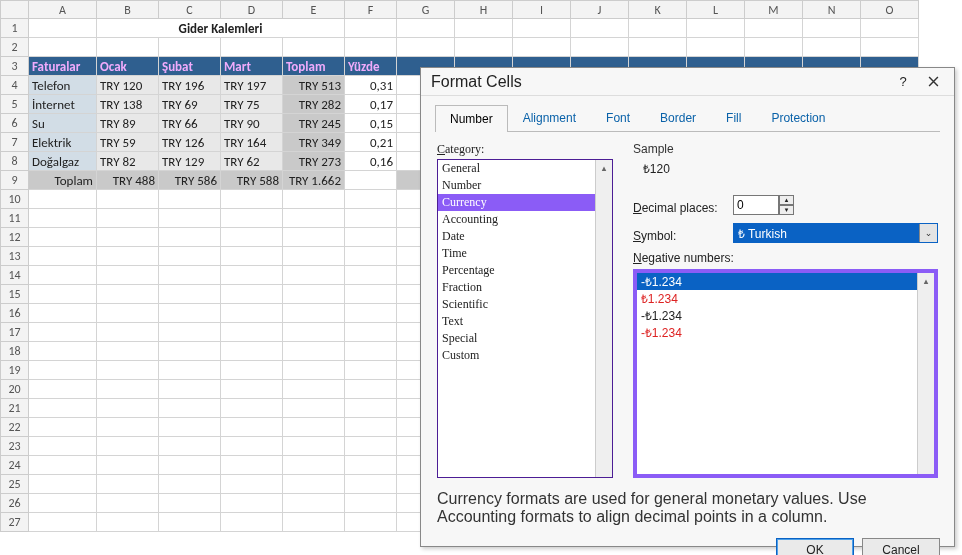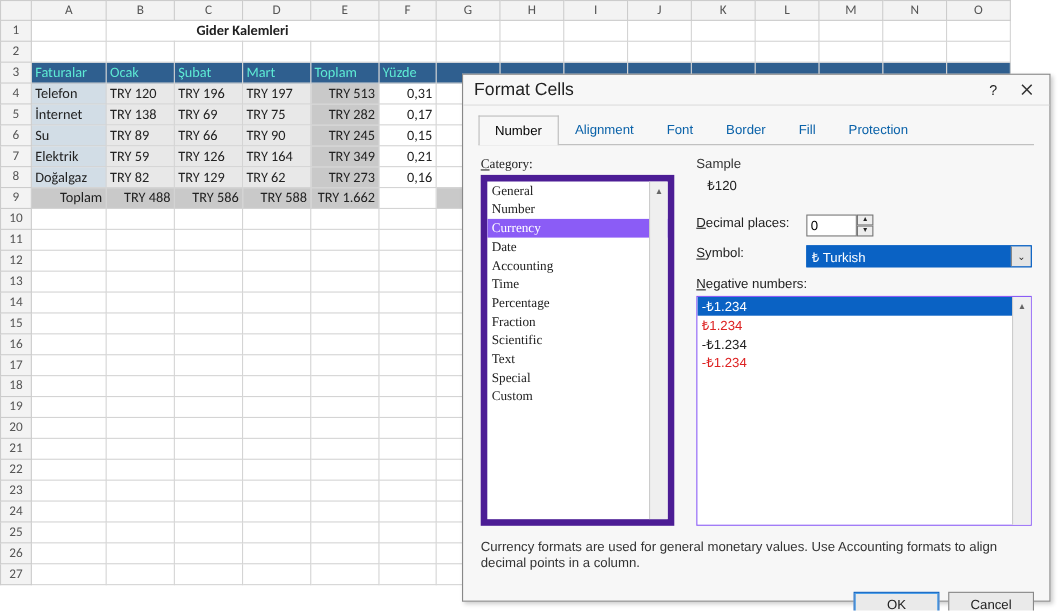--- a/index.html
+++ b/index.html
@@ -11,21 +11,21 @@
   table.grid th.colhdr, table.grid th.rowhdr { background: #f3f3f3; font-weight: normal; color: #555; border: 1px solid #ccc; font-size: 12px; }
   table.grid th.colhdr { height: 18px; }
   table.grid th.rowhdr { width: 28px; }
   table.grid td { border: 1px solid #d4d4d4; height: 19px; font-size: 13px; padding: 0 3px; background: #fff; vertical-align: middle; }
   .w-a { width: 68px; }
   .w-b { width: 62px; }
   .w-f { width: 52px; }
   .w-rest { width: 58px; }
 
   .title-cell { font-weight: bold; font-size: 22px; text-align: center; font-family: Calibri, Arial, sans-serif; }
-  .hdr-row td { background: #2f5f8f !important; color: #5eead4; font-weight: normal; }
+  .hdr-row td { background: #2f5f8f !important; color: #f0abfc; font-weight: bold; }
   .hdr-row td:first-child { background: #2f5f8f !important; }
 
   .body-a { background: #d2dde6 !important; }
   .body-data { background: #e8e8e8 !important; text-align: left; }
   .body-dark { background: #c9c9c9 !important; text-align: right; }
   .total-row td { background: #c9c9c9 !important; text-align: right; font-weight: normal; }
   .total-row td:first-child { background: #b8c7d4 !important; text-align: left; }
   .pct { text-align: right; }
 
   
@@ -40,47 +40,47 @@
 
   .tabs { display: flex; padding: 8px 14px 0 14px; }
   .tab { padding: 6px 14px; color: #0a62a9; font-size: 12px; cursor: pointer; border: 1px solid transparent; border-bottom: none; }
   .tab.active { color: #000; border-color: #bbb; background: #f7f7f7; position: relative; top: 1px; }
   .tab-underline { height: 1px; background: #bbb; margin: 0 14px; }
 
   .dlg-body { padding: 10px 16px 6px 16px; display: flex; gap: 20px; height: 352px; }
   .col-left { width: 176px; display: flex; flex-direction: column; font-family: Liberation Serif, serif; }
   .lbl { font-size: 12px; margin-bottom: 2px; }
   .lbl .u { text-decoration: underline; }
-  .cat-list { flex: 1; border: 6px solid #4c1d95; background: #fff; overflow: hidden; position: relative; }
+  .cat-list { flex: 1; border: 1px solid #4c1d95; background: #fff; overflow: hidden; position: relative; }
   .cat-list .inner { position: absolute; inset: 0; overflow-y: auto; }
   .cat-item { padding: 1px 4px; font-size: 12px; cursor: pointer; }
   .cat-item.sel { background: #8b5cf6; color: #fff; }
 
   .col-right { flex: 1; display: flex; flex-direction: column; }
   .sample-box { border: none; padding: 0 0 8px 0; }
   .sample-lbl { font-size: 12px; color: #333; }
   .sample-val { padding: 4px 2px 6px 10px; font-size: 12px; }
-  .row-field { display: flex; align-items: flex-start; gap: 6px; margin: 4px 0; }
+  .row-field { display: flex; align-items: flex-end; gap: 6px; margin: 4px 0; }
   .row-field .lbl2 { width: 94px; font-size: 12px; }
   .row-field .lbl2 .u { text-decoration: underline; }
   .spin { display: flex; align-items: center; }
   .spin input { width: 46px; height: 20px; border: 1px solid #777; font-size: 12px; padding: 0 3px; }
   .spin .btns { display: flex; flex-direction: column; }
   .spin .btns div { width: 15px; height: 10px; border: 1px solid #777; background: #eee; font-size: 7px; line-height: 7px; text-align: center; cursor: pointer; }
   .sym-sel { flex: 1; height: 20px; border: 1px solid #0a62c4; background: #0a62c4; color: #fff; font-size: 12px; display: flex; align-items: center; padding: 0 4px; position: relative; }
   .sym-sel .dd { position: absolute; right: 0; top: 0; width: 18px; height: 18px; background: #e4e4e4; border-left: 1px solid #888; color: #333; display: flex; align-items: center; justify-content: center; font-size: 9px; }
-  .neg-list { flex: 1; border: 1px solid #8b5cf6; background: #fff; margin-top: 2px; position: relative; }
+  .neg-list { flex: 1; border: 4px solid #8b5cf6; background: #fff; margin-top: 2px; position: relative; }
   .neg-list .inner { position: absolute; inset: 0; overflow-y: auto; }
   .neg-item { padding: 0 4px; font-size: 12px; cursor: pointer; }
   .neg-item.sel { background: #0a62c4; color: #fff; }
   .neg-item.red { color: #d22; }
   .neg-sb { position: absolute; right: 0; top: 0; width: 17px; height: 100%; background: #efefef; border-left: 1px solid #ccc; }
   .neg-sb .arr { height: 16px; text-align: center; font-size: 9px; color: #666; line-height: 16px; }
 
-  .explain { padding: 6px 16px; font-size: 12px; color: #333; height: 48px; }
+  .explain { padding: 6px 16px; font-size: 16px; color: #333; height: 48px; }
 
   .dlg-btns { display: flex; justify-content: flex-end; gap: 8px; padding: 6px 14px 10px; }
   .btn { min-width: 78px; height: 24px; border: 1px solid #888; background: #eaeaea; font-size: 12px; cursor: pointer; display: flex; align-items: center; justify-content: center; }
   .btn.primary { border: 1px solid #0a62c4; box-shadow: inset 0 0 0 1px #4ea0e8; }
 
   
   .cat-sb { position: absolute; right: 0; top: 0; width: 17px; height: 100%; background: #efefef; border-left: 1px solid #ccc; }
   .cat-sb .arr { height: 16px; text-align: center; font-size: 9px; color: #666; line-height: 16px; }
 </style>
 </head>
@@ -636,22 +636,22 @@
   <div class="tab-underline"></div>
 
   <div class="dlg-body">
     <div class="col-left">
       <div class="lbl"><span class="u">C</span>ategory:</div>
       <div class="cat-list">
         <div class="inner" id="cat-list">
             <div class="cat-item">General</div>
             <div class="cat-item">Number</div>
             <div class="cat-item sel">Currency</div>
+            <div class="cat-item">Accounting</div>
             <div class="cat-item">Date</div>
-            <div class="cat-item">Accounting</div>
             <div class="cat-item">Time</div>
             <div class="cat-item">Percentage</div>
             <div class="cat-item">Fraction</div>
             <div class="cat-item">Scientific</div>
             <div class="cat-item">Text</div>
             <div class="cat-item">Special</div>
             <div class="cat-item">Custom</div>
           </div>
         <div class="cat-sb">
           <div class="arr">▴</div>

